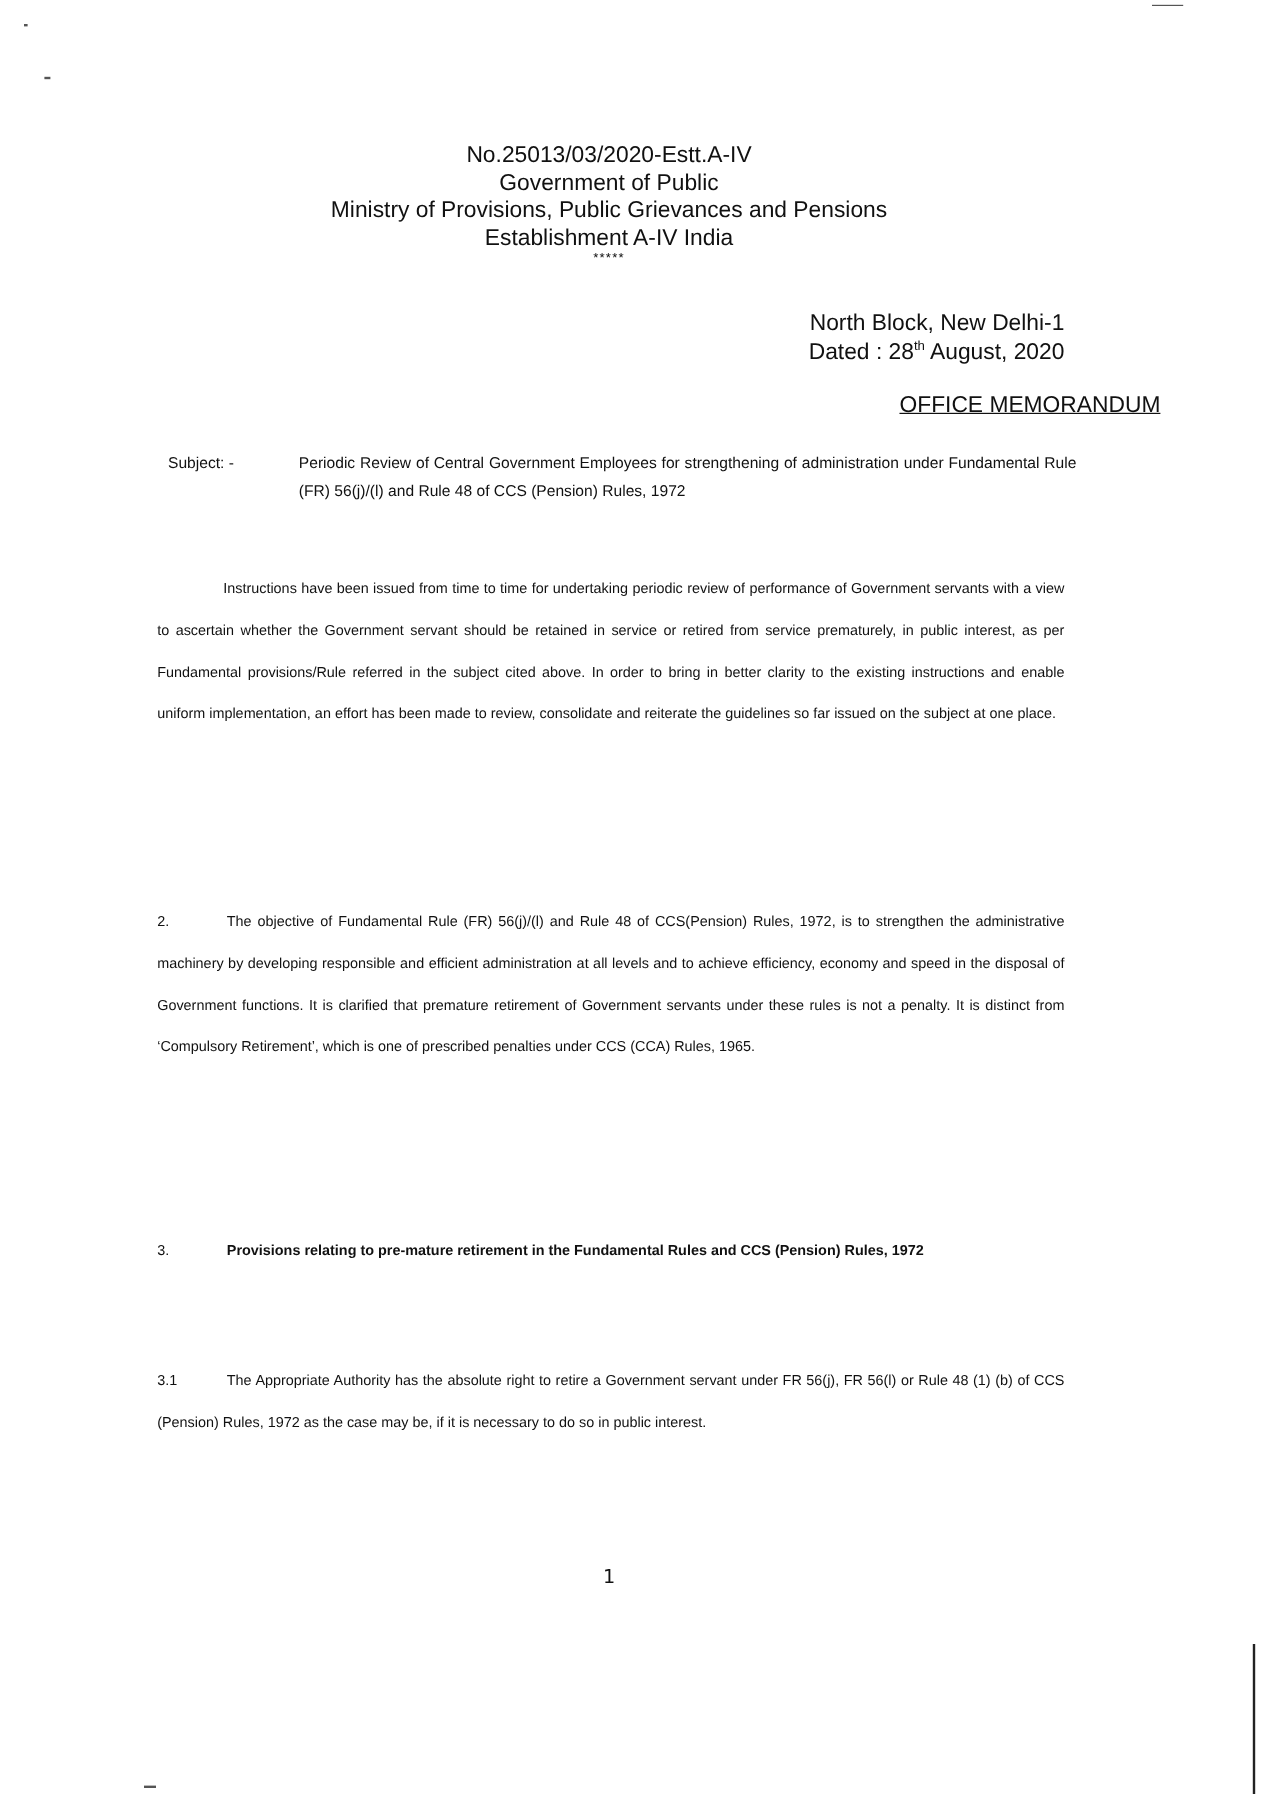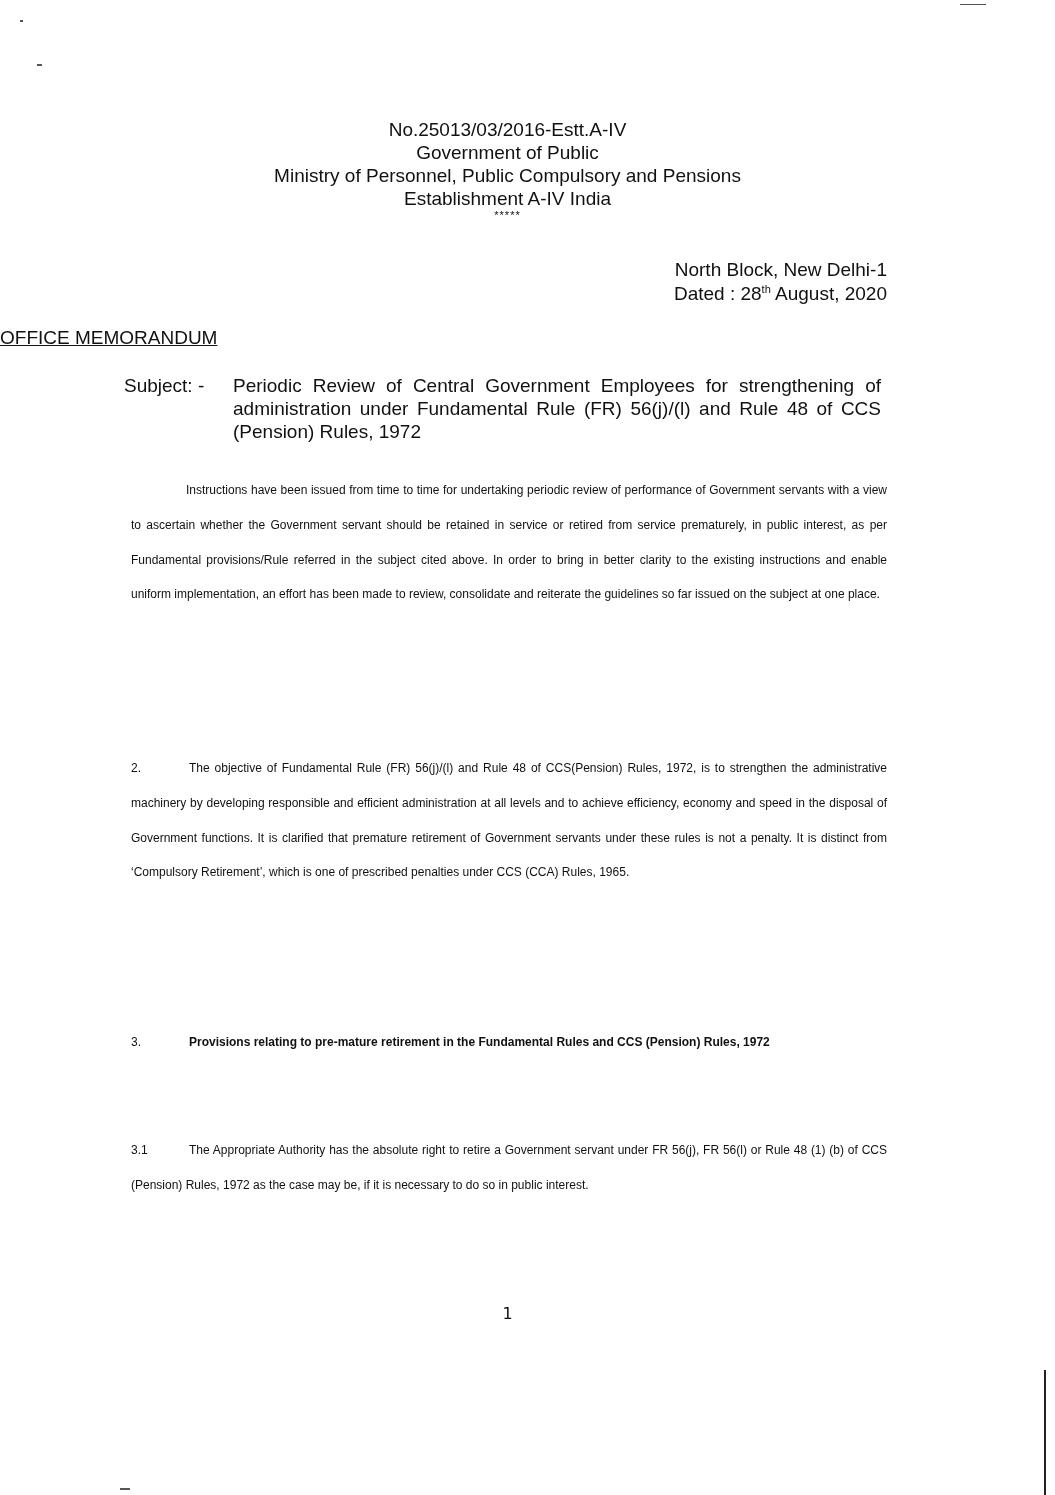--- a/index.html
+++ b/index.html
@@ -9,23 +9,23 @@
     }
     .page { position: absolute; left: 0; top: 0; width: 1055px; height: 1495px; background: #fff; }
 
     .header { position: absolute; left: 0; top: 118px; width: 1015px; text-align: center; font-size: 19px; line-height: 23px; }
     .header .line { display: block; }
     .header .stars { font-size: 11px; line-height: 10px; letter-spacing: 1px; }
 
     .place { position: absolute; right: 168px; top: 258px; text-align: right; font-size: 19px; line-height: 24px; }
     .place sup { font-size: 11px; vertical-align: 7px; line-height: 0; }
 
-    .memo-title { position: absolute; left: 0; top: 327px; width: 967px; text-align: left; font-size: 19px; text-decoration: underline; }
+    .memo-title { position: absolute; left: 0; top: 327px; width: 967px; text-align: right; font-size: 19px; text-decoration: underline; }
 
-    .subject { position: absolute; left: 124px; top: 374px; width: 757px; font-size: 19px; line-height: 23px; }
+    .subject { position: absolute; left: 140px; top: 374px; width: 757px; font-size: 13px; line-height: 23px; }
     .subject .label { position: absolute; left: 0; top: 0; }
     .subject .text { margin-left: 109px; text-align: justify; }
 
     .para { position: absolute; left: 131px; width: 756px; font-size: 12px; line-height: 34.8px; text-align: justify; }
     .p1 { top: 473px; text-indent: 55px; }
     .p2 { top: 751px; }
     .p2 .num { display: inline-block; width: 58px; }
     .p3 { top: 1025px; font-weight: bold; }
     .p3 .num { display: inline-block; width: 58px; font-weight: normal; }
     .p31 { top: 1133px; }
@@ -34,23 +34,23 @@
     .page-num { position: absolute; left: 0; top: 1304px; width: 1015px; text-align: center; font-size: 16px; font-family: "DejaVu Sans", sans-serif; }
 
     .speck { position: absolute; background: #555; }
   </style>
 </head>
 <body>
 
 <div class="page">
 
   <div class="header">
-    <span class="line">No.25013/03/2016-Estt.A-IV</span>
+    <span class="line">No.25013/03/2020-Estt.A-IV</span>
     <span class="line">Government of Public</span>
-    <span class="line">Ministry of Personnel, Public Compulsory and Pensions</span>
+    <span class="line">Ministry of Provisions, Public Grievances and Pensions</span>
     <span class="line">Establishment A-IV India</span>
     <span class="line stars">*****</span>
   </div>
 
   <div class="place">
     <div>North Block, New Delhi-1</div>
     <div><span>Dated : 28</span><sup>th</sup><span> August, 2020</span></div>
   </div>
 
   <div class="memo-title">OFFICE MEMORANDUM</div>

